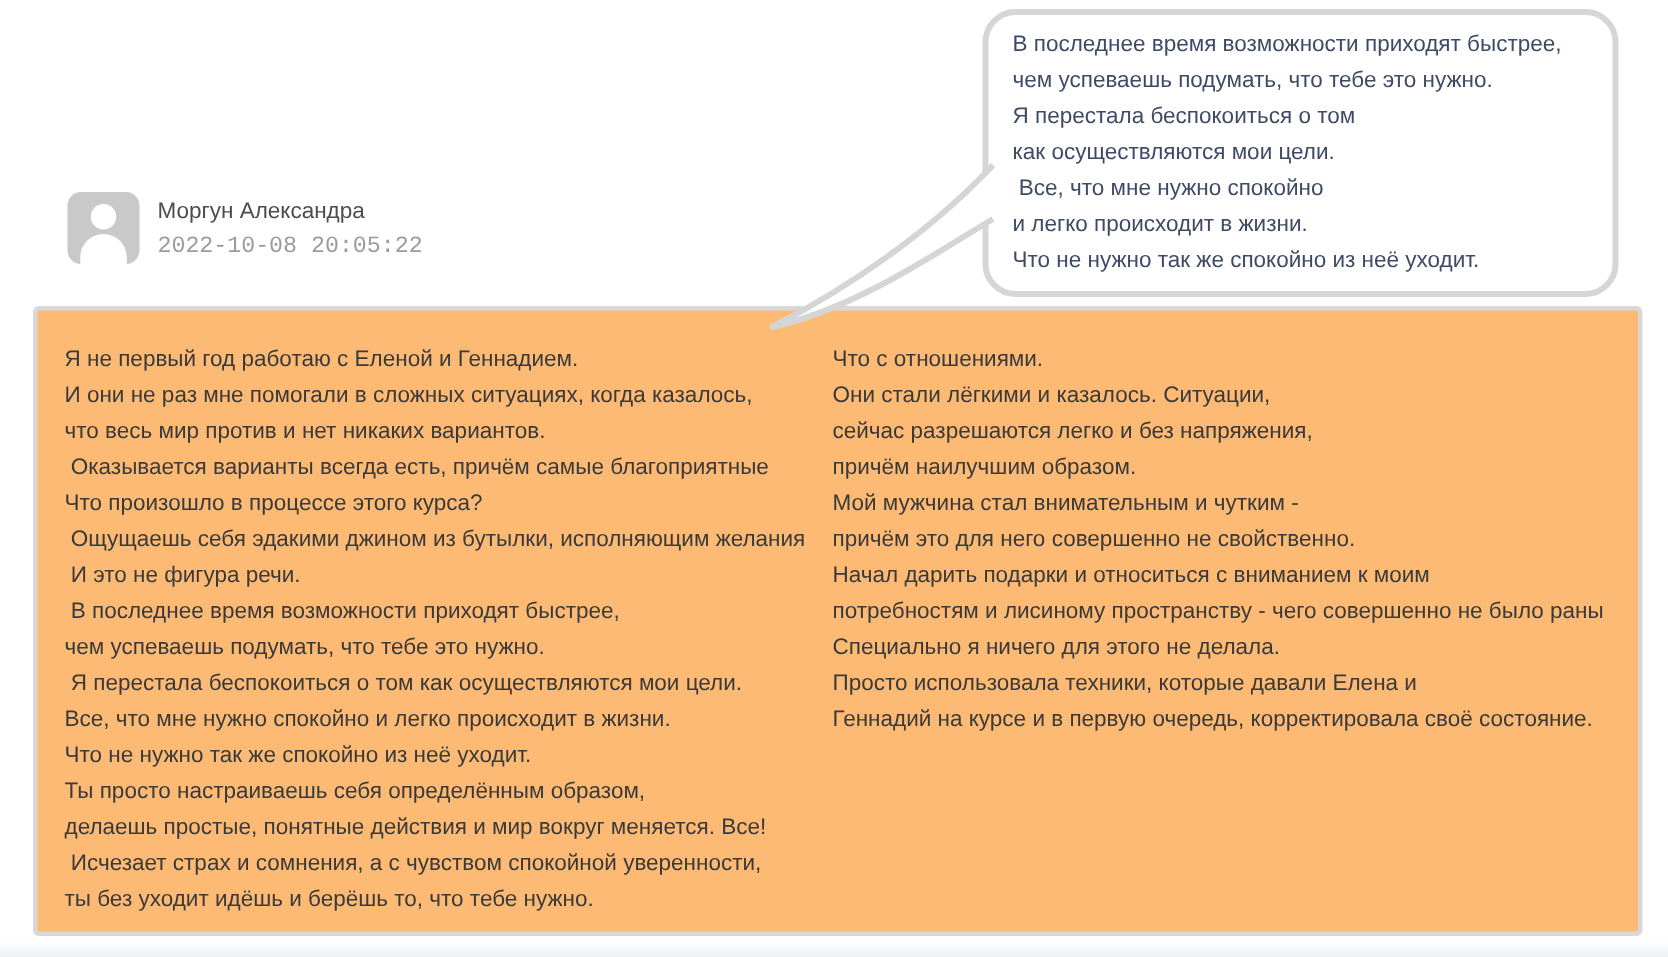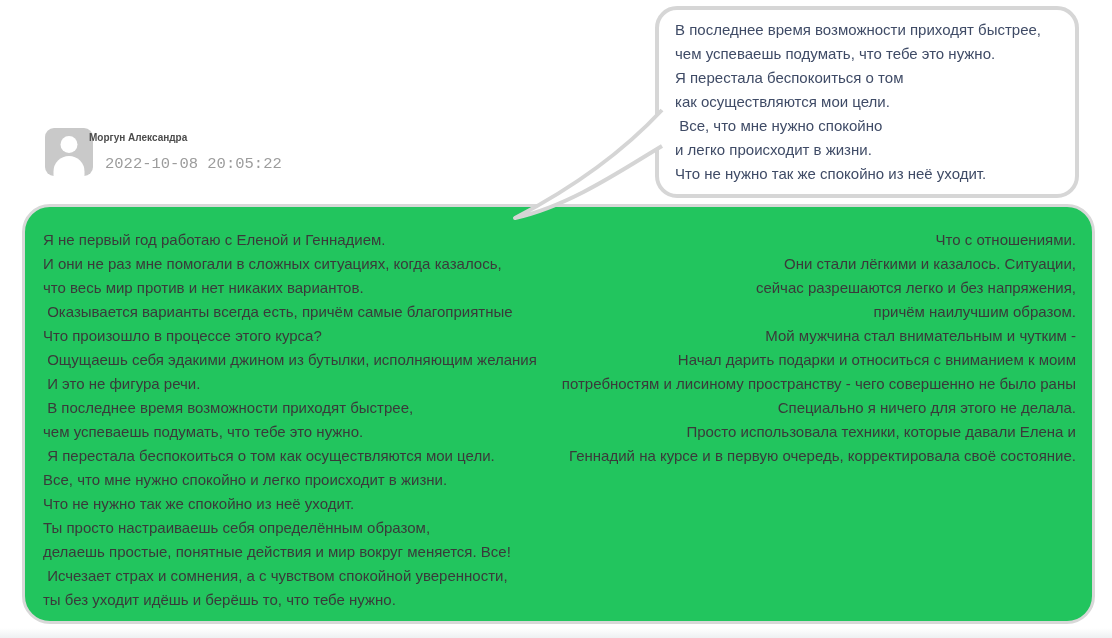--- a/index.html
+++ b/index.html
@@ -53,45 +53,45 @@
     width:17px; height:17px; border-radius:50%;
     background:#ffffff;
   }
   .avatar .torso {
     position:absolute; left:50%; top:28px; transform:translateX(-50%);
     width:31px; height:28px;
     border-radius:16px 16px 0 0;
     background:#ffffff;
   }
   .author-name {
-    position:absolute; left:44px; top:4px;
-    font-size:10px; font-weight:700; color:#4c4c4c;
+    position:absolute; left:60px; top:4px;
+    font-size:15px; font-weight:400; color:#4c4c4c;
     white-space:nowrap;
   }
   .author-date {
     position:absolute; left:60px; top:27px;
     font-size:15.5px; color:#9c9c9c;
     white-space:nowrap;
     font-family:Liberation Mono, monospace;
   }
 
   
   .review-bubble {
     position:absolute;
     left:22px; top:204px;
     width:1073px; height:420px;
-    background:#22c55e;
+    background:#fdba74;
     border:3px solid #d8d8d8;
-    border-radius:28px;
+    border-radius:4px;
     padding:21px 16px 16px 18px;
     display:flex;
     z-index:1;
   }
   .review-col-left  { width:512px; flex:0 0 auto; }
-  .review-col-right { flex:1 1 auto;text-align:right; }
+  .review-col-right { flex:1 1 auto; }
   .review-bubble .line {
     font-size:15px;
     line-height:24px;
     color:#3a3a3a;
     white-space:pre;
   }
   .review-col-right .line { white-space:nowrap; overflow:hidden; }
 
   
   .bottom-strip {
@@ -142,20 +142,21 @@
       <div class="line">делаешь простые, понятные действия и мир вокруг меняется. Все!</div>
       <div class="line"> Исчезает страх и сомнения, а с чувством спокойной уверенности,</div>
       <div class="line">ты без уходит идёшь и берёшь то, что тебе нужно.</div>
     </div>
   <div class="review-col-right">
       <div class="line"> Что с отношениями.</div>
       <div class="line"> Они стали лёгкими и казалось. Ситуации,</div>
       <div class="line">сейчас разрешаются легко и без напряжения,</div>
       <div class="line">причём наилучшим образом.</div>
       <div class="line"> Мой мужчина стал внимательным и чутким -</div>
+      <div class="line">причём это для него совершенно не свойственно.</div>
       <div class="line">Начал дарить подарки и относиться с вниманием к моим</div>
       <div class="line">потребностям и лисиному пространству - чего совершенно не было раны</div>
       <div class="line"> Специально я ничего для этого не делала.</div>
       <div class="line">Просто использовала техники, которые давали Елена и</div>
       <div class="line">Геннадий на курсе и в первую очередь, корректировала своё состояние.</div>
     </div>
 </div>
 
 <svg class="tail-svg" viewBox="0 0 200 125" xmlns="http://www.w3.org/2000/svg">
   <path d="M 182 10 C 140 55, 85 92, 35 118 C 90 106, 145 68, 182 46 Z" fill="#ffffff" stroke="none"></path>

